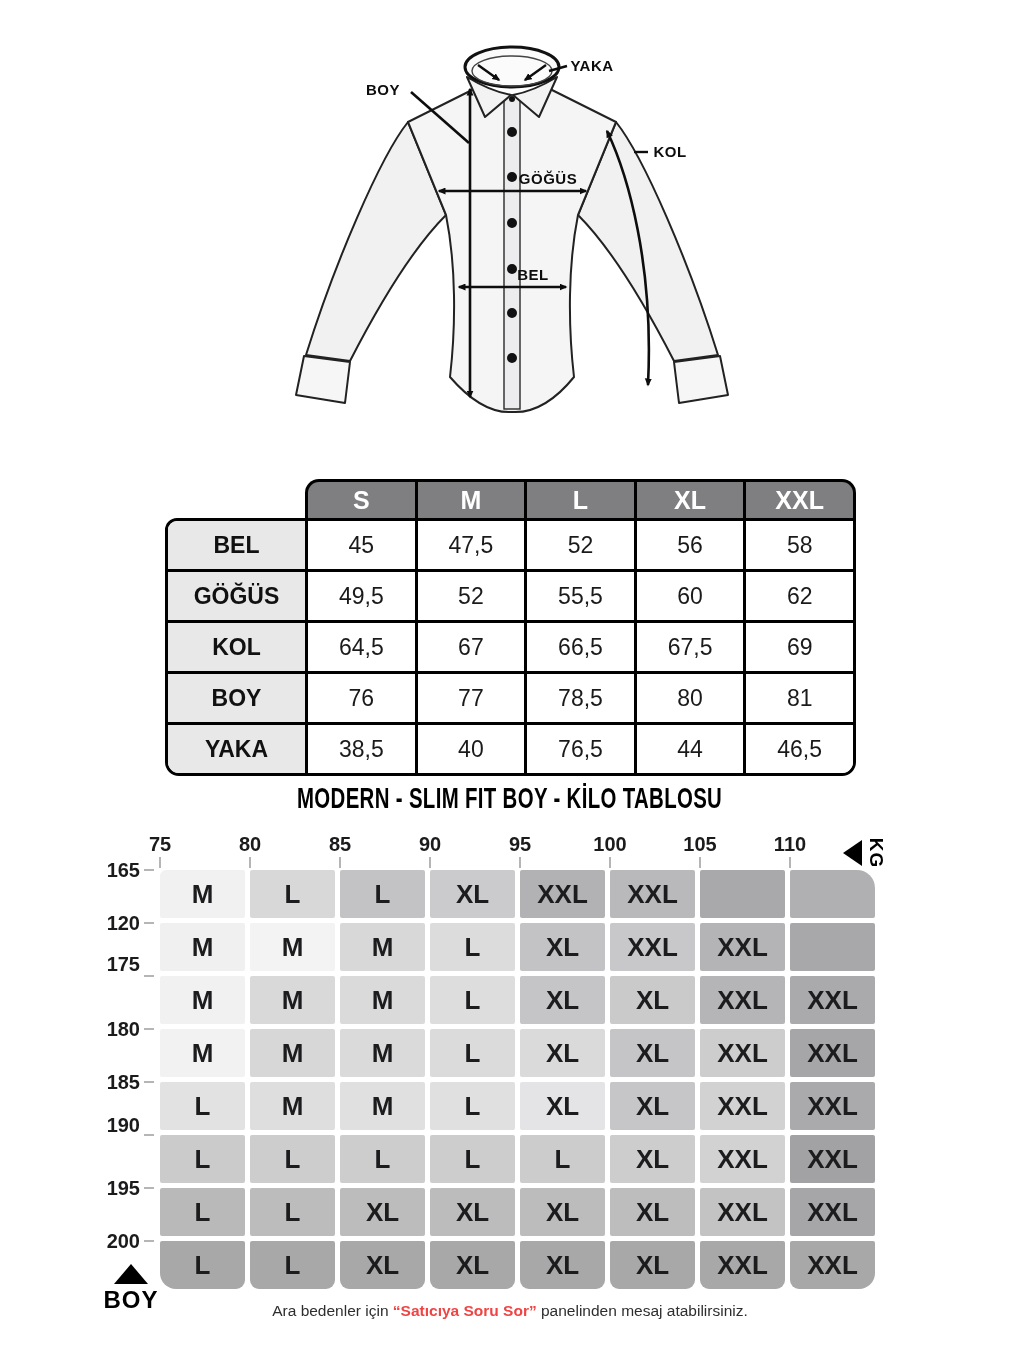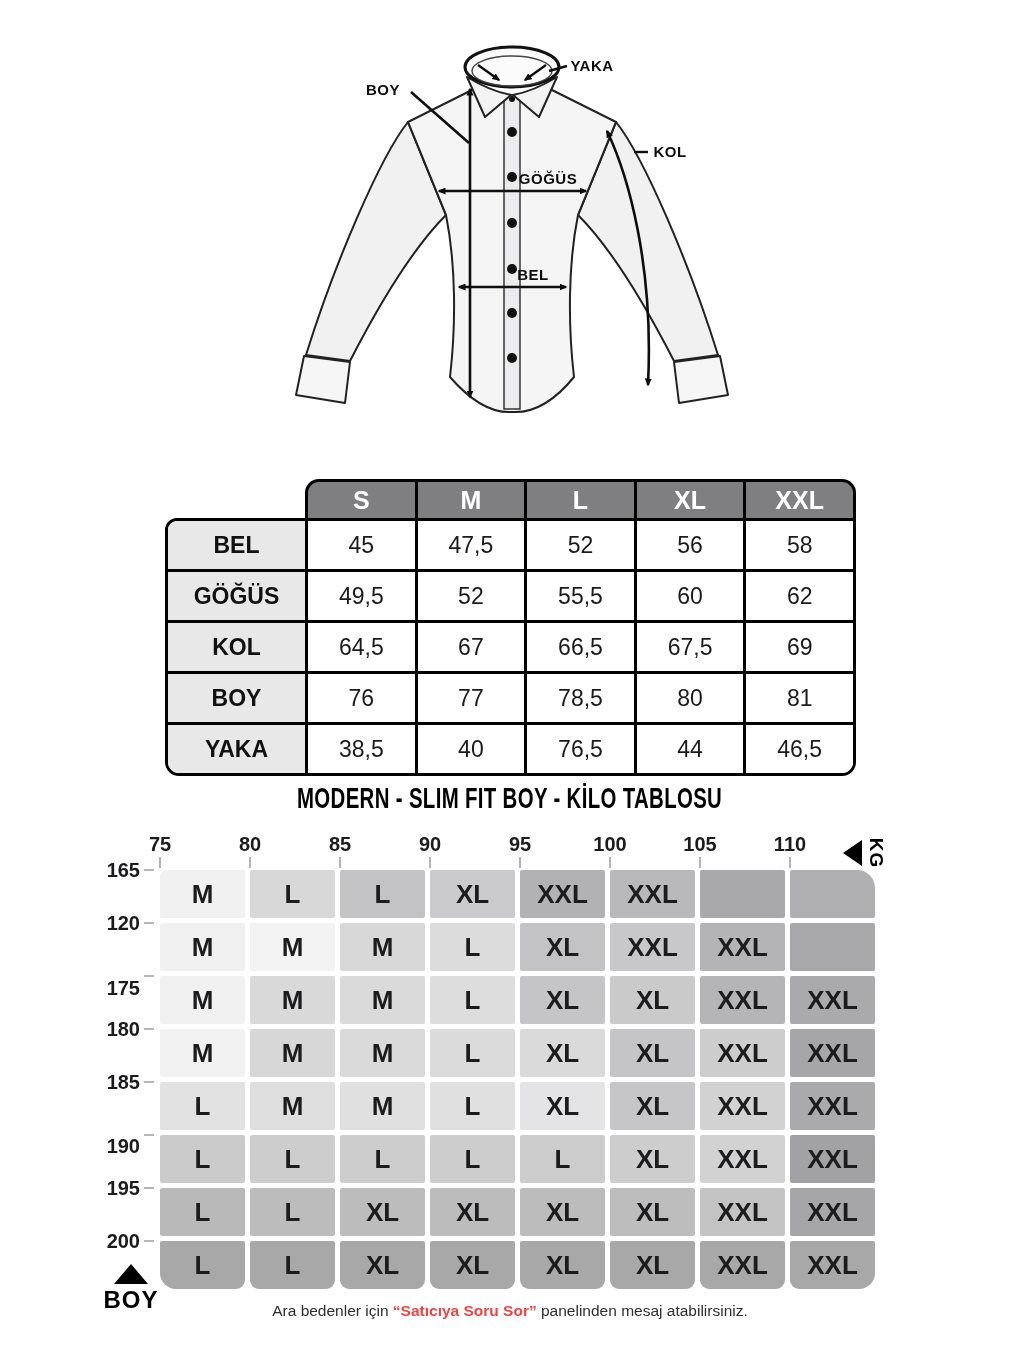--- a/index.html
+++ b/index.html
@@ -211,27 +211,27 @@
   <div class="kg-icon">
     <span class="tri-left"></span>
     <span class="kg-text">KG</span>
   </div>
 
   <div class="height-axis" id="height-axis">
       <div class="h-num" style="top: 0px;">165</div>
       <div class="h-tick" style="top: 0px;"></div>
       <div class="h-num" style="top: 53px;">120</div>
       <div class="h-tick" style="top: 53px;"></div>
-      <div class="h-num" style="top: 118px;">175</div>
+      <div class="h-num" style="top: 94px;">175</div>
       <div class="h-tick" style="top: 106px;"></div>
       <div class="h-num" style="top: 159px;">180</div>
       <div class="h-tick" style="top: 159px;"></div>
       <div class="h-num" style="top: 212px;">185</div>
       <div class="h-tick" style="top: 212px;"></div>
-      <div class="h-num" style="top: 276px;">190</div>
+      <div class="h-num" style="top: 255px;">190</div>
       <div class="h-tick" style="top: 265px;"></div>
       <div class="h-num" style="top: 318px;">195</div>
       <div class="h-tick" style="top: 318px;"></div>
       <div class="h-num" style="top: 371px;">200</div>
       <div class="h-tick" style="top: 371px;"></div>
     </div>
 
   <div class="matrix-grid" id="matrix-grid">
       <div class="m-cell tl" style="background: rgb(241, 241, 241);">M</div>
       <div class="m-cell" style="background: rgb(216, 216, 216);">L</div>

